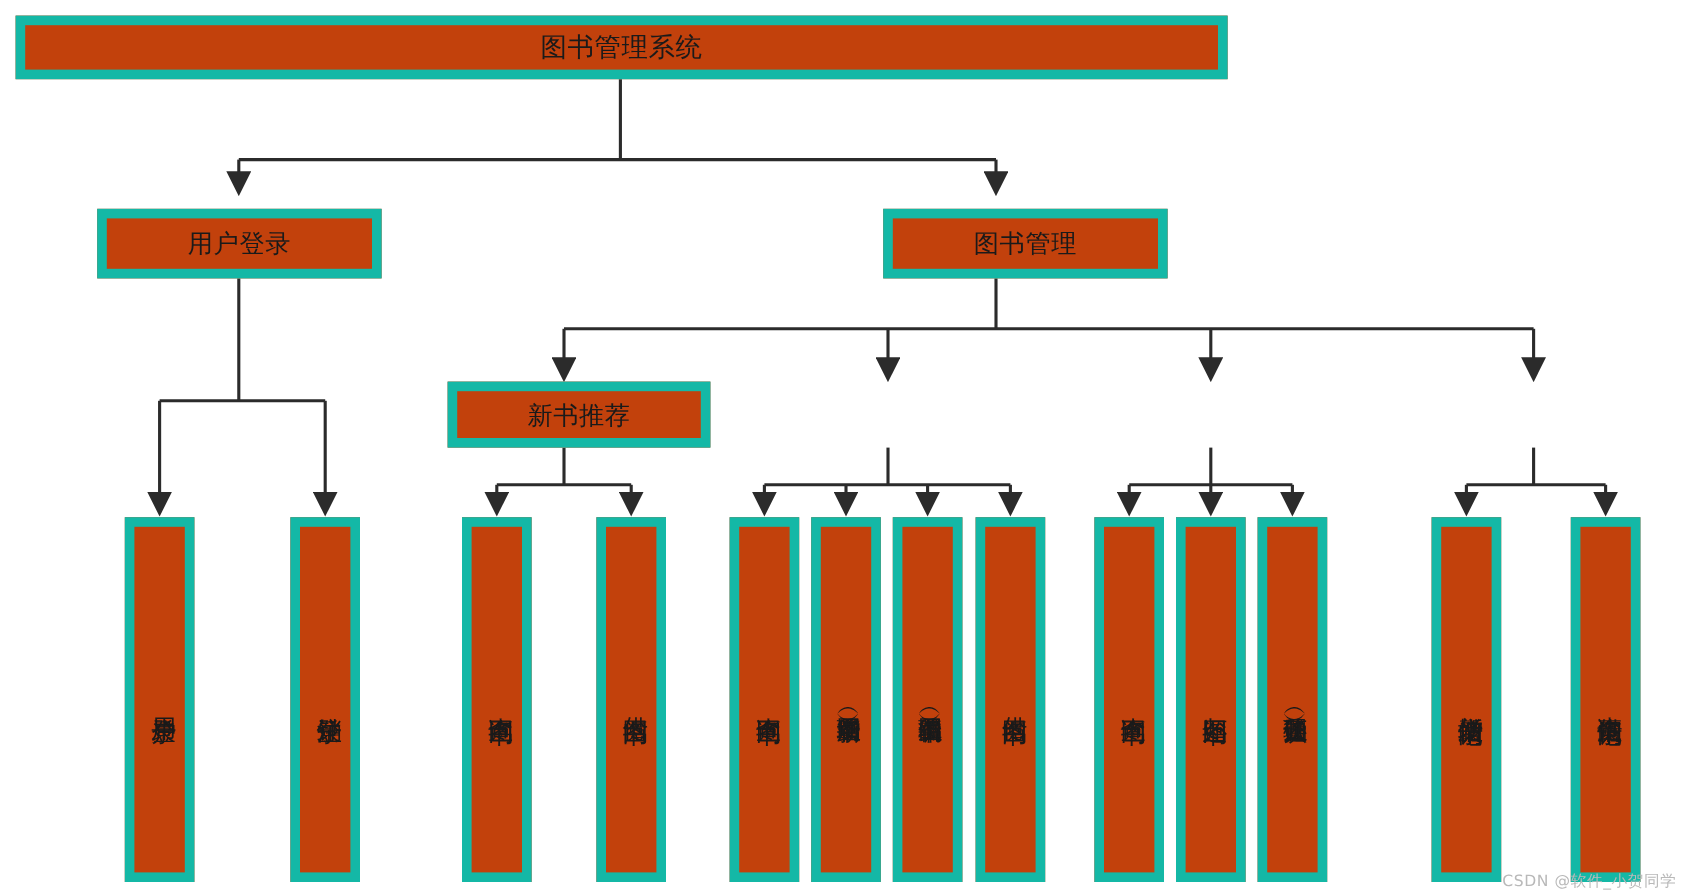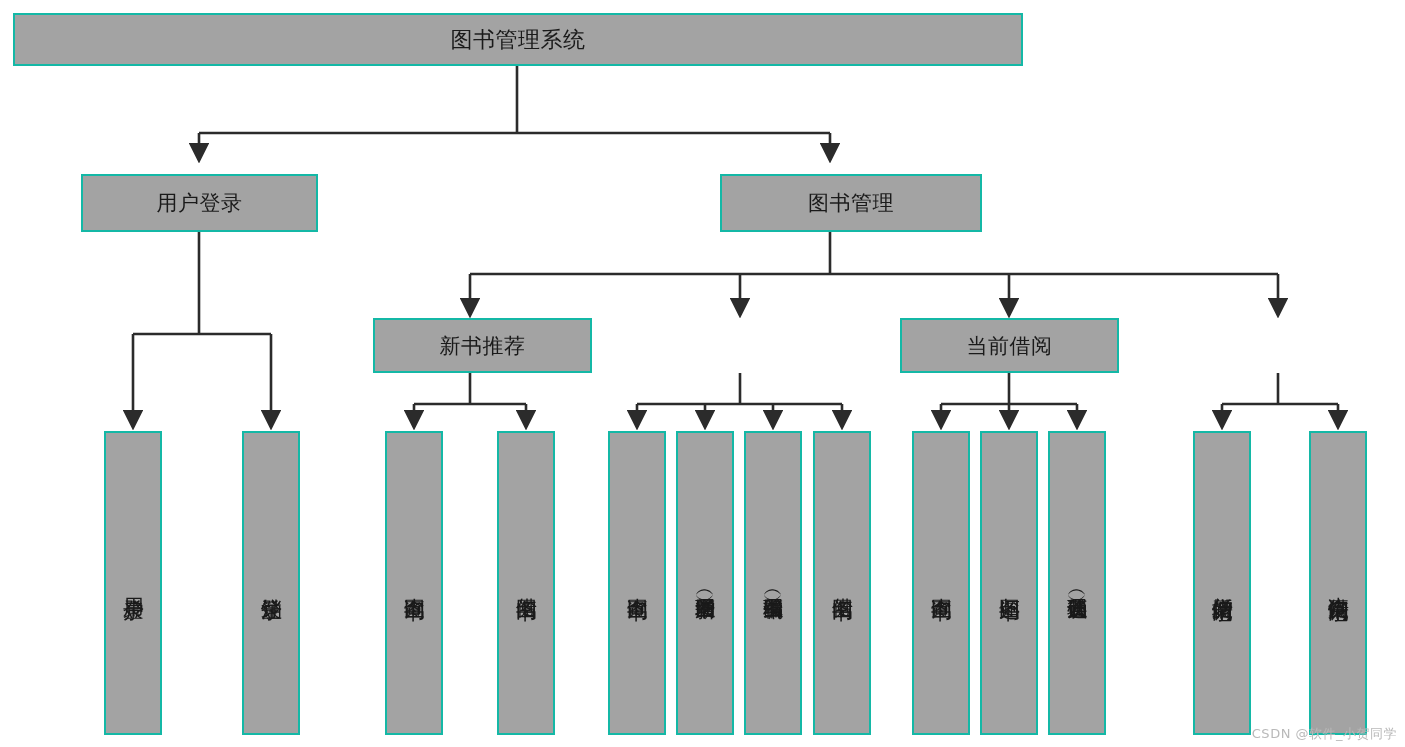--- a/index.html
+++ b/index.html
@@ -21,26 +21,27 @@
     position: absolute;
     left: 0;
     top: 0;
     width: 1405px;
     height: 747px;
     pointer-events: none;
   }
   .node {
     position: absolute;
     box-sizing: border-box;
-    border: 2px solid #14b8a6;
-    background: #a3a3a3;
+    border: 8px solid #14b8a6;
+    background: #c2410c;
     display: flex;
     align-items: center;
     justify-content: center;
     color: #1a1a1a;
+    font-family: Liberation Mono, monospace;
   }
   .node.h {
     font-size: 21px;
     letter-spacing: 0.5px;
   }
   .node.v {
     writing-mode: vertical-rl;
     text-orientation: upright;
     font-size: 21px;
     line-height: 1.28;
@@ -116,24 +117,23 @@
       <path d="M 1278 373 L 1278 404"></path>
       <path d="M 1222 404 L 1338 404"></path>
       <path d="M 1222 404 L 1222 427" marker-end="url(#arrow)"></path>
       <path d="M 1338 404 L 1338 427" marker-end="url(#arrow)"></path>
     </g>
   </svg>
 
   <div class="node h title" style="left:13px; top:13px; width:1010px; height:53px;">图书管理系统</div>
 
   <div class="node h" style="left:81px; top:174px; width:237px; height:58px;">用户登录</div>
-  <div class="node h" style="left:720px; top:174px; width:262px; height:58px;">图书管理</div>
+  <div class="node h" style="left:736px; top:174px; width:237px; height:58px;">图书管理</div>
 
   <div class="node h" style="left:361px; top:318px; width:219px; height:55px;margin-left:12px;">新书推荐</div>
-  <div class="node h" style="left:900px; top:318px; width:219px; height:55px;">当前借阅</div>
 
   <div class="node v" style="left:104px; top:431px; width:58px; height:304px;">用户登录</div>
   <div class="node v" style="left:242px; top:431px; width:58px; height:304px;">注销登录</div>
 
   <div class="node v" style="left:385px; top:431px; width:58px; height:304px;">查询图书</div>
   <div class="node v" style="left:497px; top:431px; width:58px; height:304px;">借阅图书</div>
 
   <div class="node v" style="left:608px; top:431px; width:58px; height:304px;">查询图书</div>
   <div class="node v tall" style="left:676px; top:431px; width:58px; height:304px;">新增图书（管理员）</div>
   <div class="node v tall" style="left:744px; top:431px; width:58px; height:304px;">编辑图书（管理员）</div>

